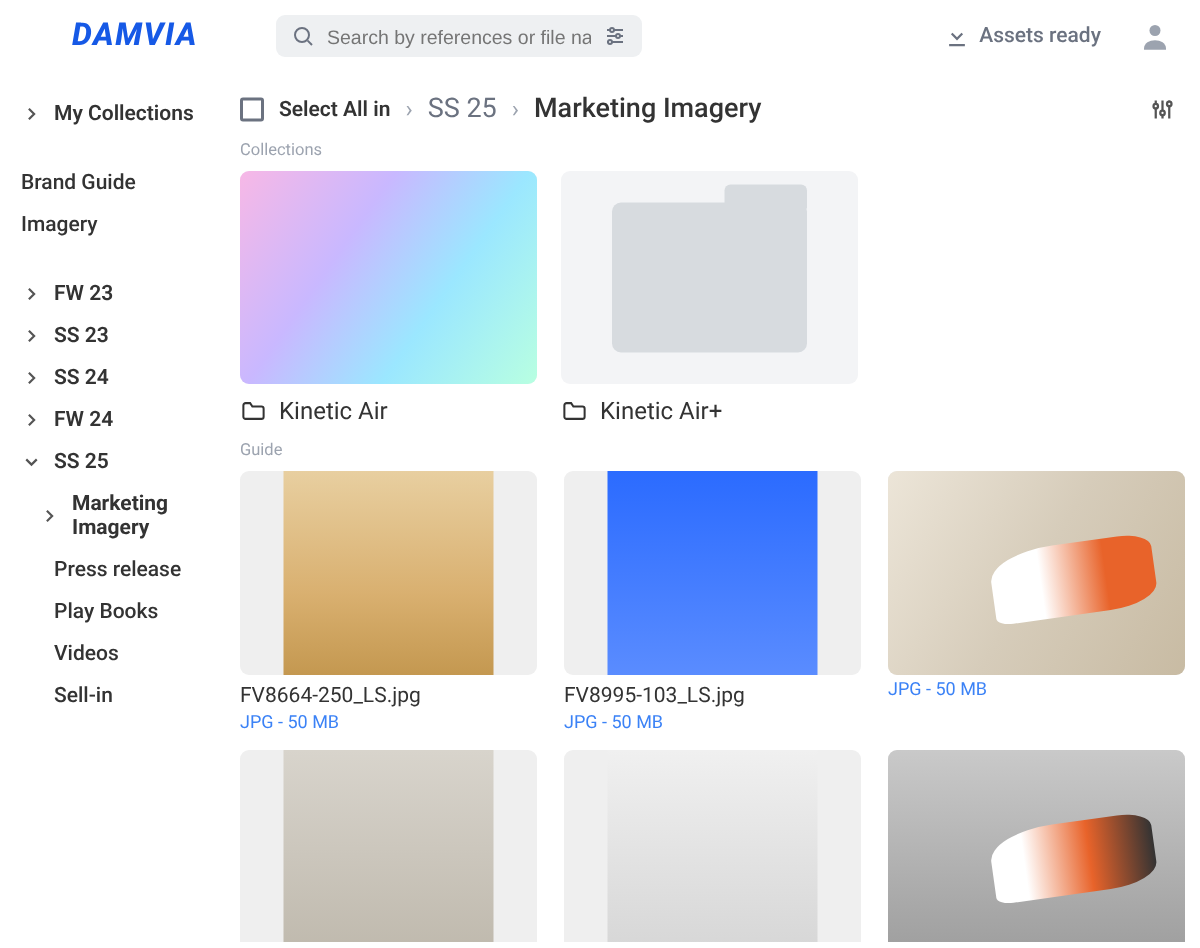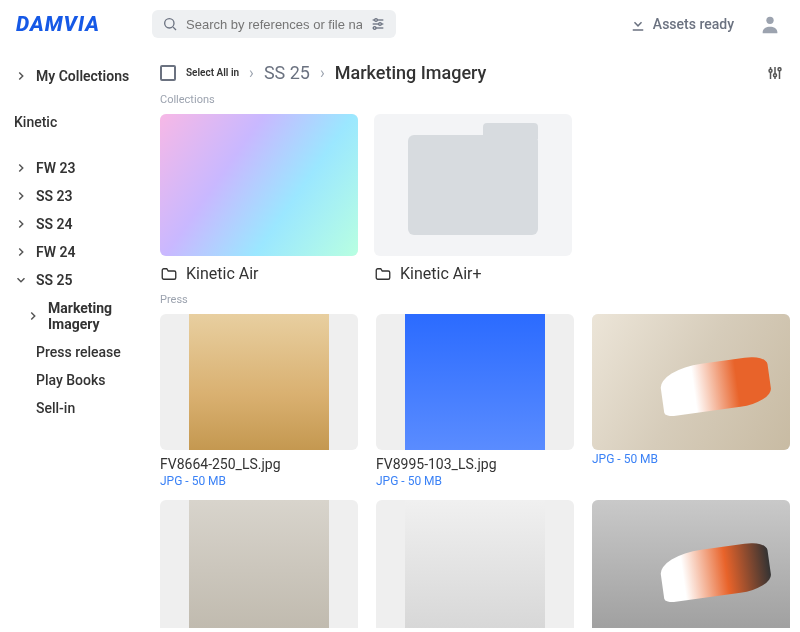--- a/index.html
+++ b/index.html
@@ -1,17 +1,17 @@
 <!DOCTYPE html>
 <html><head>
 <meta charset="utf-8">
 <style>
   * { box-sizing: border-box; margin: 0; padding: 0; }
   body { font-family: -apple-system, BlinkMacSystemFont, "Segoe UI", Roboto, Arial, sans-serif; background:#fff; color:#333; width:800px; height:632px; overflow:hidden;}
-  .topbar { display:flex; align-items:center; padding:10px 16px; gap:12px; }
+  .topbar { display:flex; align-items:center; padding:10px 16px; gap:12px;margin-left:32px; }
   .logo { font-weight:800; font-size:21px; color:#1659e6; letter-spacing:1px; font-style:italic; }
   .search { flex:0 0 235px; margin-left:40px; display:flex; align-items:center; background:#eef0f2; border-radius:6px; padding:6px 10px; gap:8px; color:#6b7280;}
   .search input { border:none; background:transparent; outline:none; flex:1; font-size:13px; color:#333;}
   .spacer { flex:1; }
   .assets-ready { display:flex; align-items:center; gap:6px; color:#6b7280; font-size:14px; font-weight:500;}
   .avatar { width:28px; height:28px; display:flex; align-items:center; justify-content:center; color:#9ca3af; margin-left:10px;}
   svg { display:block; }
 
   .layout { display:flex; height:calc(632px - 52px); }
   .sidebar { width:160px; padding:14px 0 0 14px; font-size:14px; color:#333;}
@@ -19,21 +19,21 @@
   .side-row { display:flex; align-items:center; gap:8px; padding:6px 0; cursor:pointer; font-weight:600; color:#333;}
   .side-row.plain { font-weight:500; color:#333;}
   .side-sub { padding-left:12px; }
   .side-row .chev { width:14px; height:14px; color:#555; flex:0 0 14px;}
   .side-row.open > .chev { transform:rotate(90deg); }
   .side-active { font-weight:700; }
 
   .main { flex:1; padding:14px 16px 0 0; overflow:hidden;}
   .crumbbar { display:flex; align-items:center; gap:10px; }
   .checkbox { width:16px; height:16px; border:2px solid #6b7280; border-radius:2px;}
-  .crumb-label { font-size:10px; font-weight:600; color:#333;}
+  .crumb-label { font-size:14px; font-weight:600; color:#333;}
   .crumb-sep { color:#9ca3af; }
   .crumb-link { color:#6b7280; font-size:18px;}
   .crumb-current { color:#333; font-size:18px; font-weight:500;}
   .filter-icon { margin-left:auto; color:#555;}
 
   .sect-label { font-size:11px; color:#9ca3af; margin:10px 0 8px 0;}
 
   .coll-row { display:flex; gap:16px; }
   .coll-card { width:198px; }
   .coll-thumb { width:198px; height:142px; border-radius:6px; background:#f3f4f6; display:flex; align-items:center; justify-content:center; overflow:hidden;}
@@ -99,21 +99,24 @@
     <div class="side-section">
       <div class="side-row">
         <svg class="chev" viewBox="0 0 24 24" fill="none" stroke="currentColor" stroke-width="2.5">
             <polyline points="9 6 15 12 9 18"></polyline>
           </svg>
         <span>My Collections</span>
       </div>
     </div>
     <div class="side-section">
       <div class="side-row plain">
-          <span>Kinetic</span>
+          <span>Brand Guide</span>
+        </div>
+      <div class="side-row plain">
+          <span>Imagery</span>
         </div>
     </div>
     <div class="side-section">
       <div class="side-row">
           <svg class="chev" viewBox="0 0 24 24" fill="none" stroke="currentColor" stroke-width="2.5">
             <polyline points="9 6 15 12 9 18"></polyline>
           </svg>
           <span>FW 23</span>
         </div>
       <div class="side-row">
@@ -145,20 +148,23 @@
             <svg class="chev" viewBox="0 0 24 24" fill="none" stroke="currentColor" stroke-width="2.5">
               <polyline points="9 6 15 12 9 18"></polyline>
             </svg>
             <span>Marketing Imagery</span>
           </div>
         <div class="side-row plain" style="padding-left:10px">
             <span>Press release</span>
           </div>
         <div class="side-row plain" style="padding-left:10px">
             <span>Play Books</span>
+          </div>
+        <div class="side-row plain" style="padding-left:10px">
+            <span>Videos</span>
           </div>
         <div class="side-row plain" style="padding-left:10px">
             <span>Sell-in</span>
           </div>
       </div>
     </div>
   </div>
 
   <div class="main">
     <div class="crumbbar">
@@ -199,21 +205,21 @@
           </div>
         <div class="coll-title">
           <svg class="folder-ic" viewBox="0 0 24 24" fill="none" stroke="currentColor" stroke-width="1.8">
               <path d="M3 7a2 2 0 0 1 2-2h4l2 3h8a2 2 0 0 1 2 2v7a2 2 0 0 1-2 2H5a2 2 0 0 1-2-2V7z"></path>
             </svg>
           <span>Kinetic Air+</span>
         </div>
       </div>
     </div>
 
-    <div class="sect-label">Press</div>
+    <div class="sect-label">Guide</div>
     <div class="asset-grid">
       <div class="asset-card">
         <div class="asset-thumb">
             <div class="img-b"></div>
           </div>
         <div class="asset-name">FV8664-250_LS.jpg</div>
         <div class="asset-meta">JPG - 50 MB</div>
       </div>
       <div class="asset-card">
         <div class="asset-thumb">

